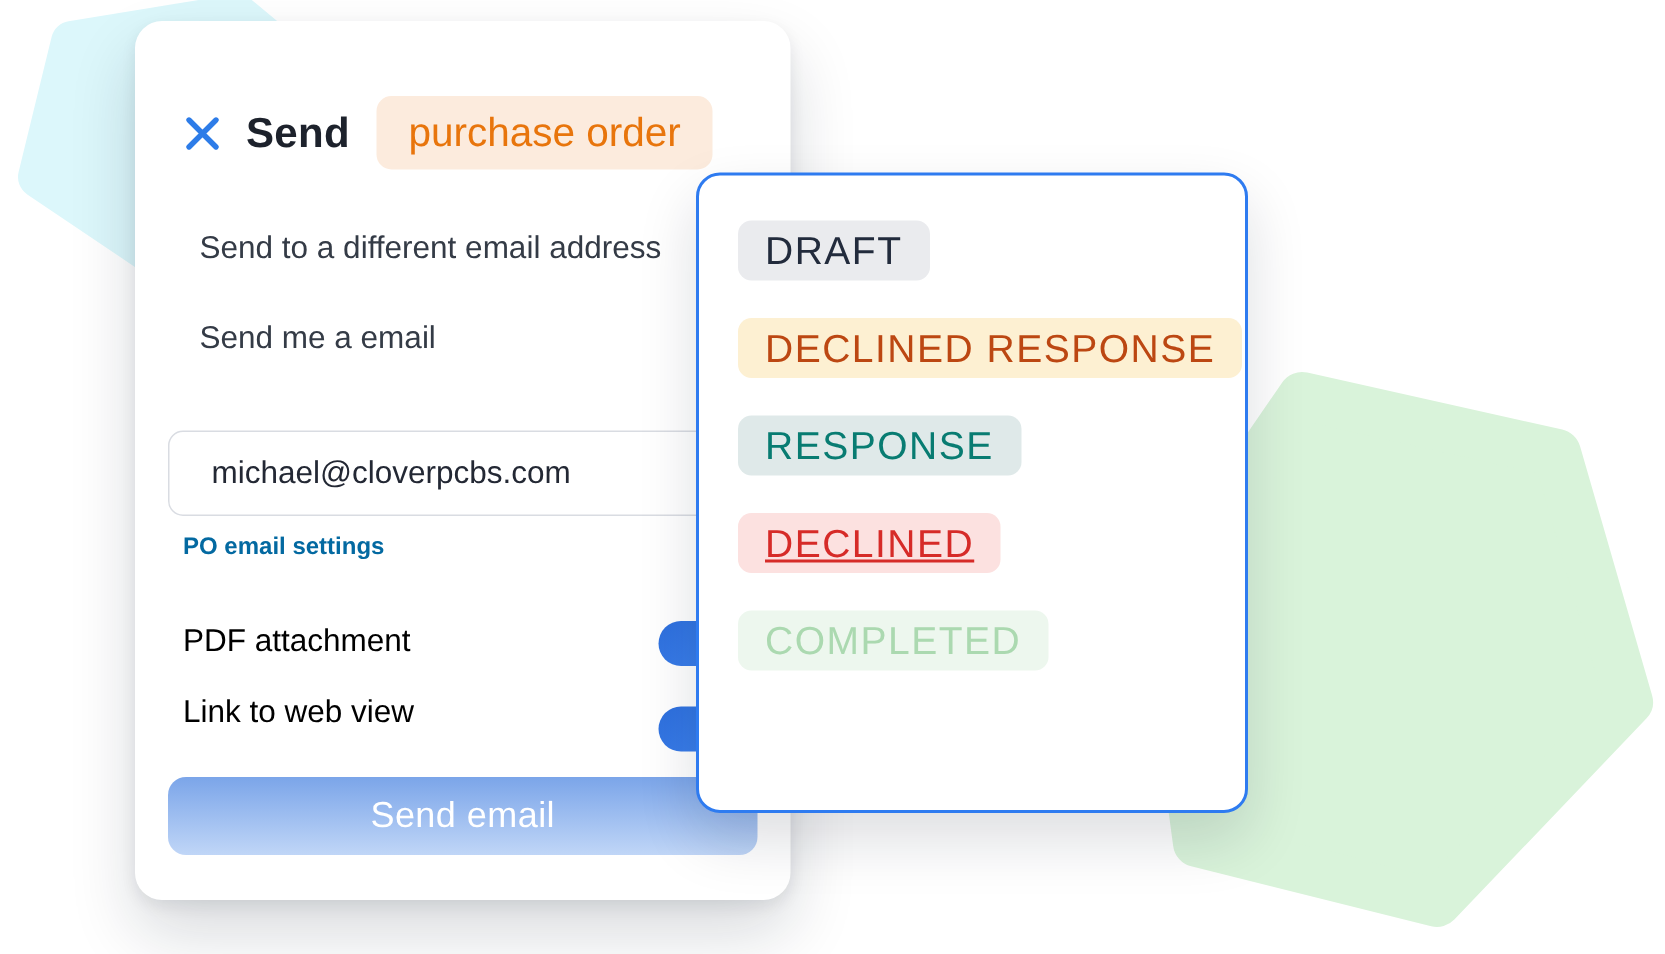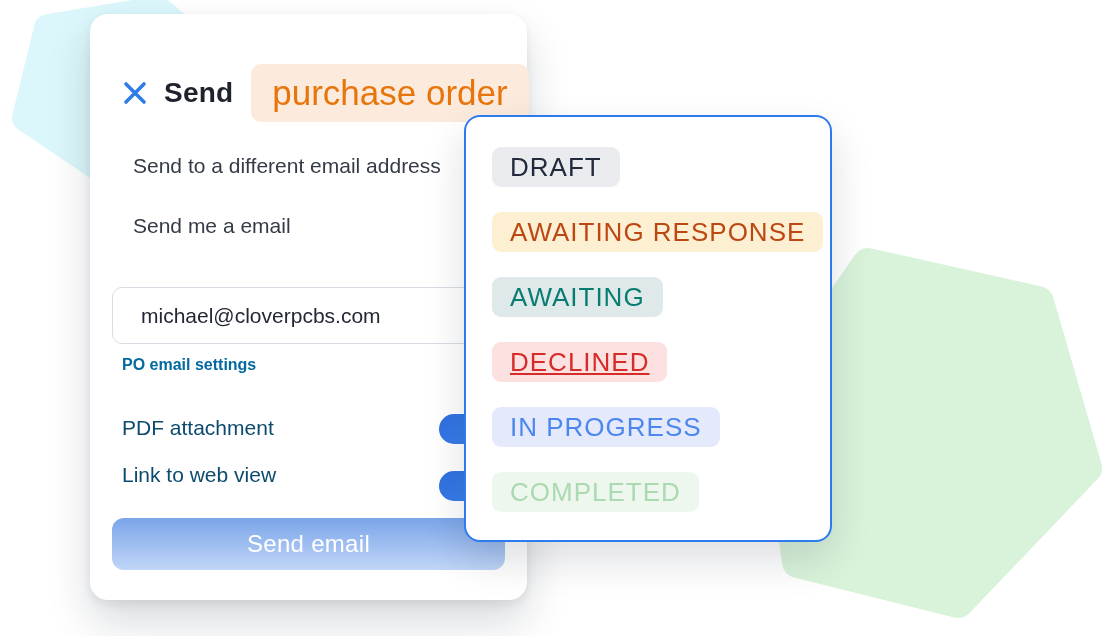--- a/index.html
+++ b/index.html
@@ -15,33 +15,33 @@
   .send-card {
     position:absolute; left:90px; top:14px; width:437px; height:586px;
     background:#ffffff; border-radius:18px; z-index:1;
     box-shadow:0 22px 44px rgba(15,23,42,.16), 0 4px 10px rgba(15,23,42,.08);
     text-decoration:underline;
   }
   .send-header { position:absolute; left:32px; top:50px; display:flex; align-items:center; }
   .close-btn { width:26px; height:26px; display:inline-flex; align-items:center; justify-content:center; cursor:pointer; }
   .send-title { margin-left:16px; font-size:28px; font-weight:600; color:#1d222c; letter-spacing:.2px; }
   .title-badge {
-    margin-left:18px; font-size:35px; font-weight:400;
+    margin-left:18px; font-size:27px; font-weight:400;
     padding:9px 21px; border-radius:10px; white-space:nowrap;
   }
   .body-line { position:absolute; left:43px; font-size:21px; color:#343b46; }
   .line-1 { top:140px; }
   .line-2 { top:200px; }
   .email-input {
     position:absolute; left:22px; top:253px; width:393px; height:57px;
     border:1.5px solid #d9dce2; border-radius:10px; background:#fff;
     font-family:inherit; font-size:21px; color:#232834; padding:0 0 0 28px; outline:none;margin-top:20px;
   }
   .settings-heading { position:absolute; left:32px; top:342px; font-size:16px; font-weight:700; color:#0369a1; }
-  .toggle-row-label { position:absolute; left:32px; font-size:21px; color:#0c4a6e; }
+  .toggle-row-label { position:absolute; left:32px; font-size:21px; color:#000000; }
   .row-pdf { top:402px; }
   .row-link { top:449px; }
   .toggle {
     position:absolute; left:349px; width:56px; height:30px; border-radius:15px;
     background:linear-gradient(135deg,#2d6fdd,#4186f2); cursor:pointer;
   }
   .toggle-pdf { top:400px; }
   .toggle-link { top:457px; }
   .toggle .knob {
     position:absolute; right:3px; top:3px; width:24px; height:24px; border-radius:50%; background:#fff;
@@ -103,20 +103,19 @@
     <div class="toggle-row-label row-link">Link to web view</div>
     <div class="toggle toggle-link">
       <span class="knob"></span>
     </div>
 
     <button class="send-btn">Send email</button>
   </div>
 
   <div class="status-panel">
     <div class="status-badge" style="background-color: rgb(234, 235, 238); color: rgb(34, 43, 60);">DRAFT</div>
-    <div class="status-badge" style="background-color: rgb(253, 240, 210); color: rgb(188, 71, 18);">AWAITING RESPONSE</div>
-    <div class="status-badge" style="background-color: rgb(223, 233, 233); color: rgb(8, 124, 114);">AWAITING</div>
+    <div class="status-badge" style="background-color: rgb(253, 240, 210); color: rgb(188, 71, 18);">DECLINED RESPONSE</div>
+    <div class="status-badge" style="background-color: rgb(223, 233, 233); color: rgb(8, 124, 114);">RESPONSE</div>
     <div class="status-badge" style="background-color: rgb(252, 225, 224); color: rgb(214, 43, 40); text-decoration: underline;">DECLINED</div>
-    <div class="status-badge" style="background-color: rgb(228, 234, 252); color: rgb(76, 134, 239);">IN PROGRESS</div>
     <div class="status-badge" style="background-color: rgb(237, 247, 238); color: rgb(171, 217, 176);">COMPLETED</div>
   </div>
 
 </div>
 
 </body></html>

